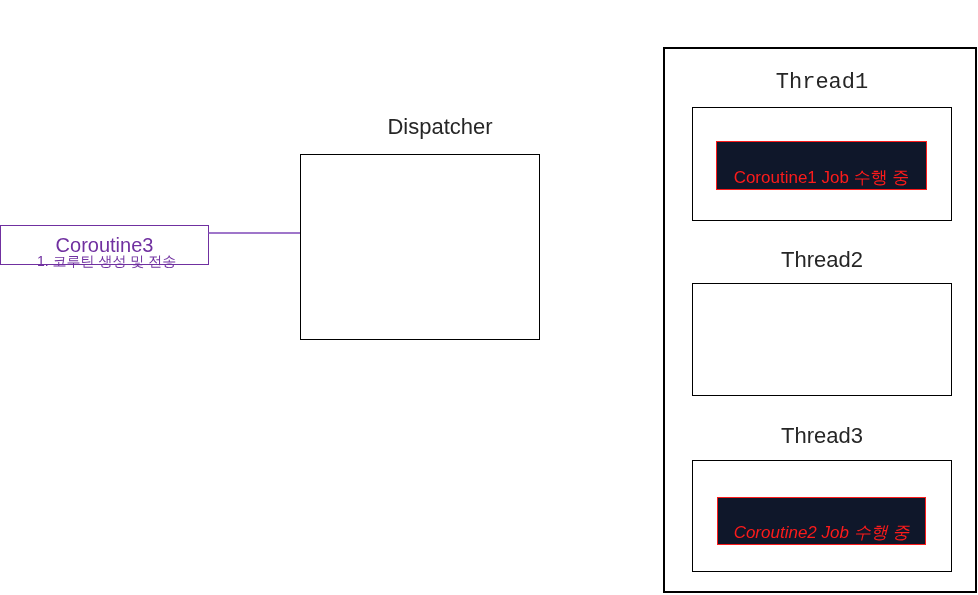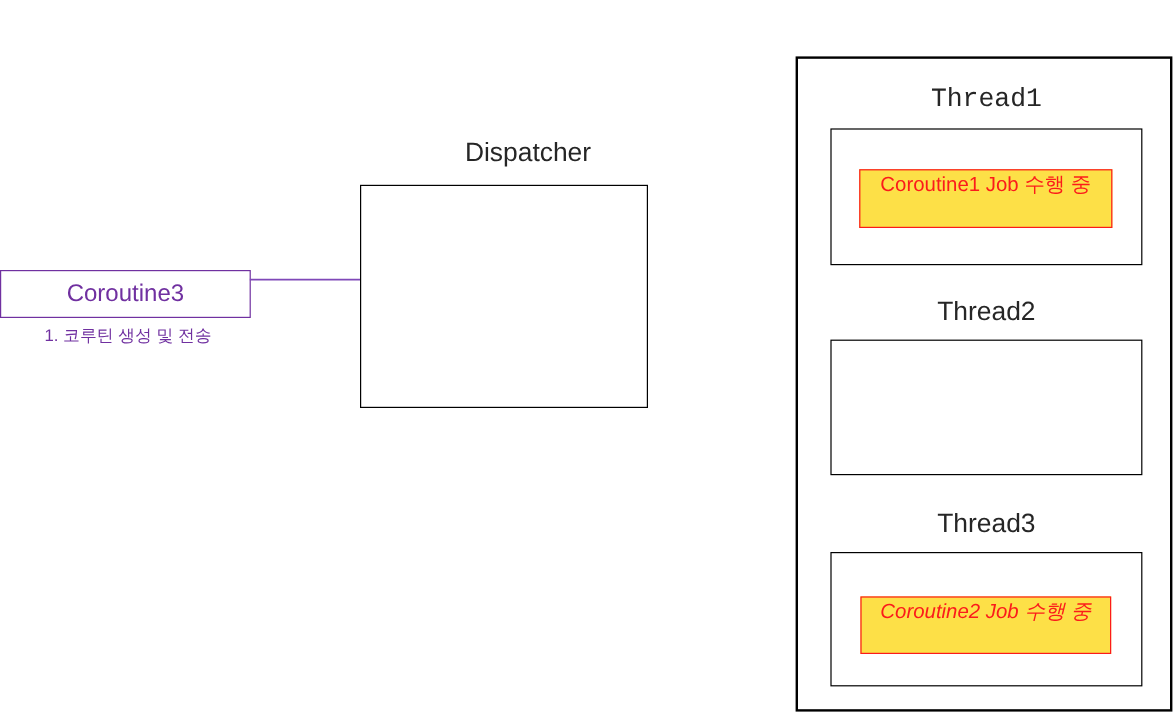--- a/index.html
+++ b/index.html
@@ -39,21 +39,21 @@
     box-sizing: border-box;
     display: flex; align-items: center; justify-content: center;
   }
   .coroutine-box span {
     color: var(--purple, #7030a0);
     font-size: 20px;
     white-space: nowrap;
   }
   .annotation {
     position: absolute;
-    left: 37px; top: 271px;
+    left: 37px; top: 253px;
     color: var(--purple, #7030a0);
     font-size: 14px;
     white-space: nowrap;
   }
   .flow-arrow { position: absolute; left: 208px; top: 225px; }
   
   .dispatcher-label { left: 340px; top: 114px; width: 200px; }
   .dispatcher-box   { left: 300px; top: 154px; width: 240px; height: 186px; }
   
   .pool-label    { left: 718px; top: 11px;  width: 208px; }
@@ -63,22 +63,22 @@
   .t2-label { top: 247px; }
   .t3-label { top: 423px; }
   .thread-box { left: 692px; width: 260px; }
   .t1-box { top: 107px; height: 114px; }
   .t2-box { top: 283px; height: 113px; }
   .t3-box { top: 460px; height: 112px; }
   .job-box {
     position: absolute;
     border: 1.5px solid var(--red, #fb1b1b);
     box-sizing: border-box;
-    display: flex; align-items: flex-start; justify-content: center;
-    background: #fde047;
+    display: flex; align-items: flex-end; justify-content: center;
+    background: #0f172a;
   }
   .job1 { left: 716px; top: 141px; width: 211px; height: 49px; }
   .job2 { left: 717px; top: 497px; width: 209px; height: 48px; font-style: italic; }
   .job-box span {
     color: var(--red, #fb1b1b);
     font-size: 17px;
     white-space: nowrap;
   }
 </style>
 </head>

